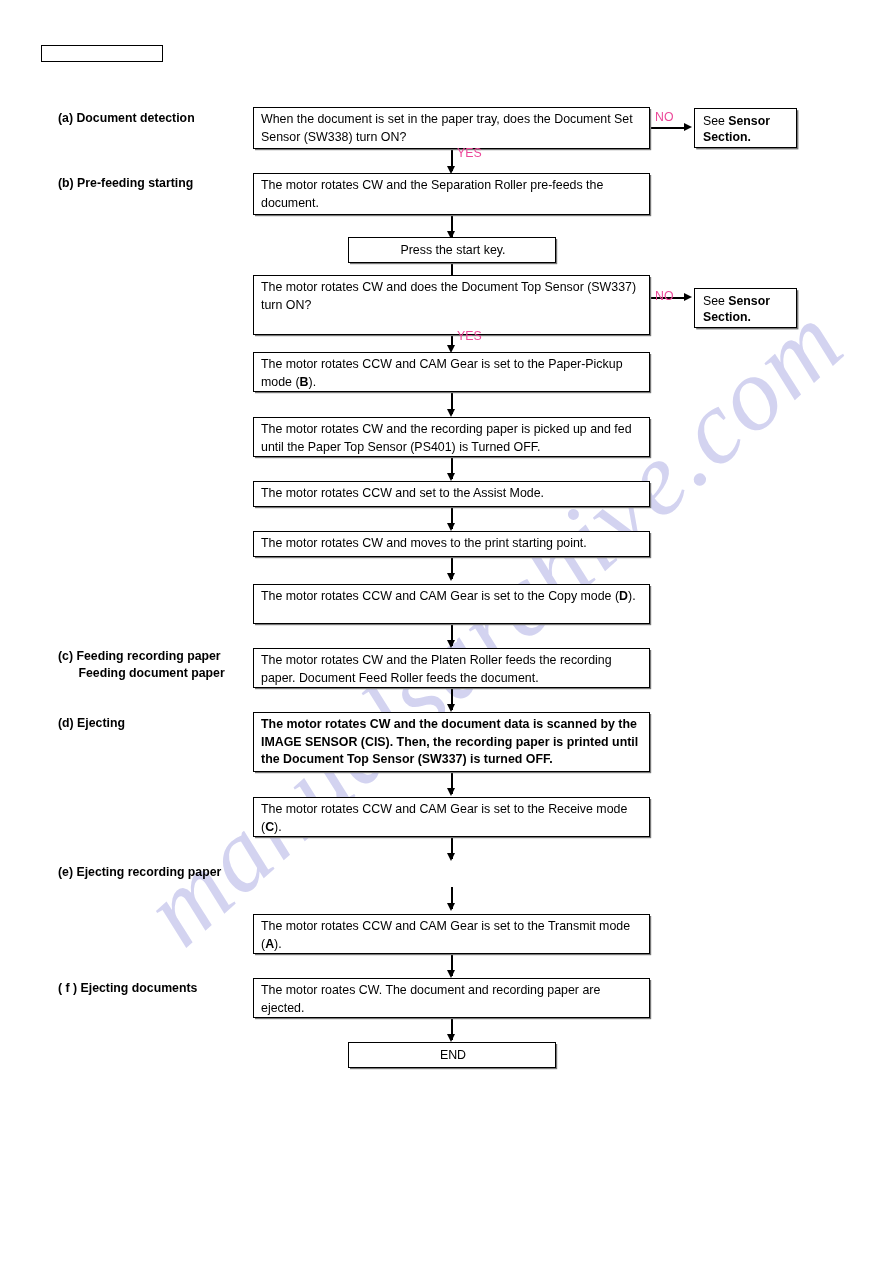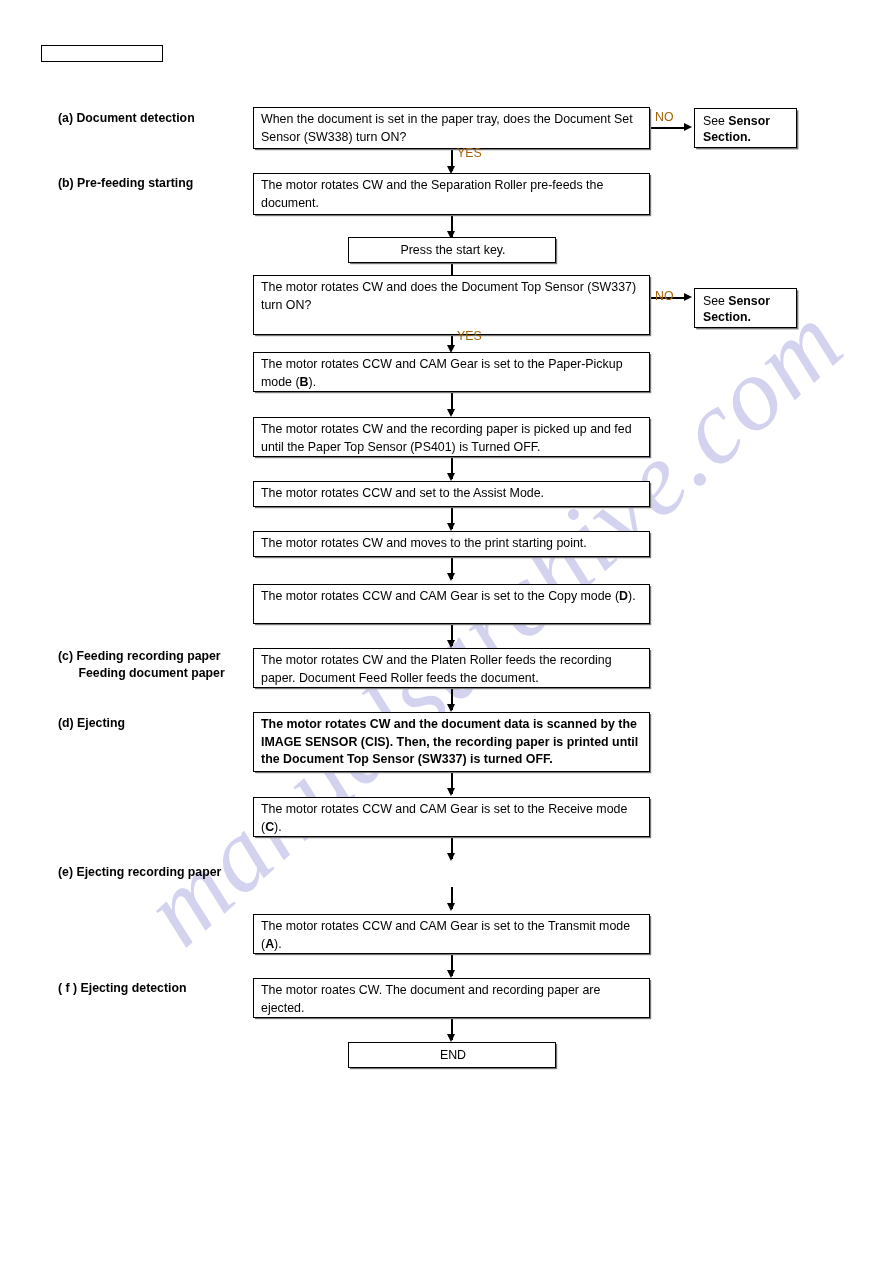--- a/index.html
+++ b/index.html
@@ -118,41 +118,41 @@
     border-top: 4.6px solid transparent;
     border-bottom: 4.6px solid transparent;
     border-left: 8px solid #000;
     z-index: 2;
   }
 
   .edge-label {
     position: absolute;
     font-size: 12.3px;
     line-height: 14px;
-    color: #a16207;
+    color: #ec4899;
     z-index: 3;
     white-space: nowrap;
   }
 </style>
 </head>
 <body>
 
 <div id="page">
 
   <div class="watermark wm1">manualsarchive.com</div>
 
   <div class="header-box"></div>
 
   <div class="sec-label" style="left:58px; top:110px;">(a) Document detection</div>
   <div class="sec-label" style="left:58px; top:175px;">(b) Pre-feeding starting</div>
   <div class="sec-label" style="left: 58px; top: 648px; white-space: pre;">(c) Feeding recording paper
       Feeding document paper</div>
   <div class="sec-label" style="left:58px; top:715px;">(d) Ejecting</div>
   <div class="sec-label" style="left:58px; top:864px;">(e) Ejecting recording paper</div>
-  <div class="sec-label" style="left:58px; top:980px;">( f ) Ejecting detection</div>
+  <div class="sec-label" style="left:58px; top:980px;">( f ) Ejecting documents</div>
 
   <div class="fbox" style="left:253px; top:107px; width:397px; height:42px;">When the document is set in the paper tray, does the Document Set Sensor (SW338) turn ON?</div>
 
   <div class="hline" style="left:650px; top:127px; width:36px;"></div>
   <div class="arrow-right" style="left:684px; top:123px;"></div>
   <div class="edge-label" style="left:655px; top:110px;">NO</div>
   <div class="sbox" style="left:694px; top:108px; width:103px; height:40px;">
     <span>See </span><b>Sensor Section.</b>
   </div>
 

